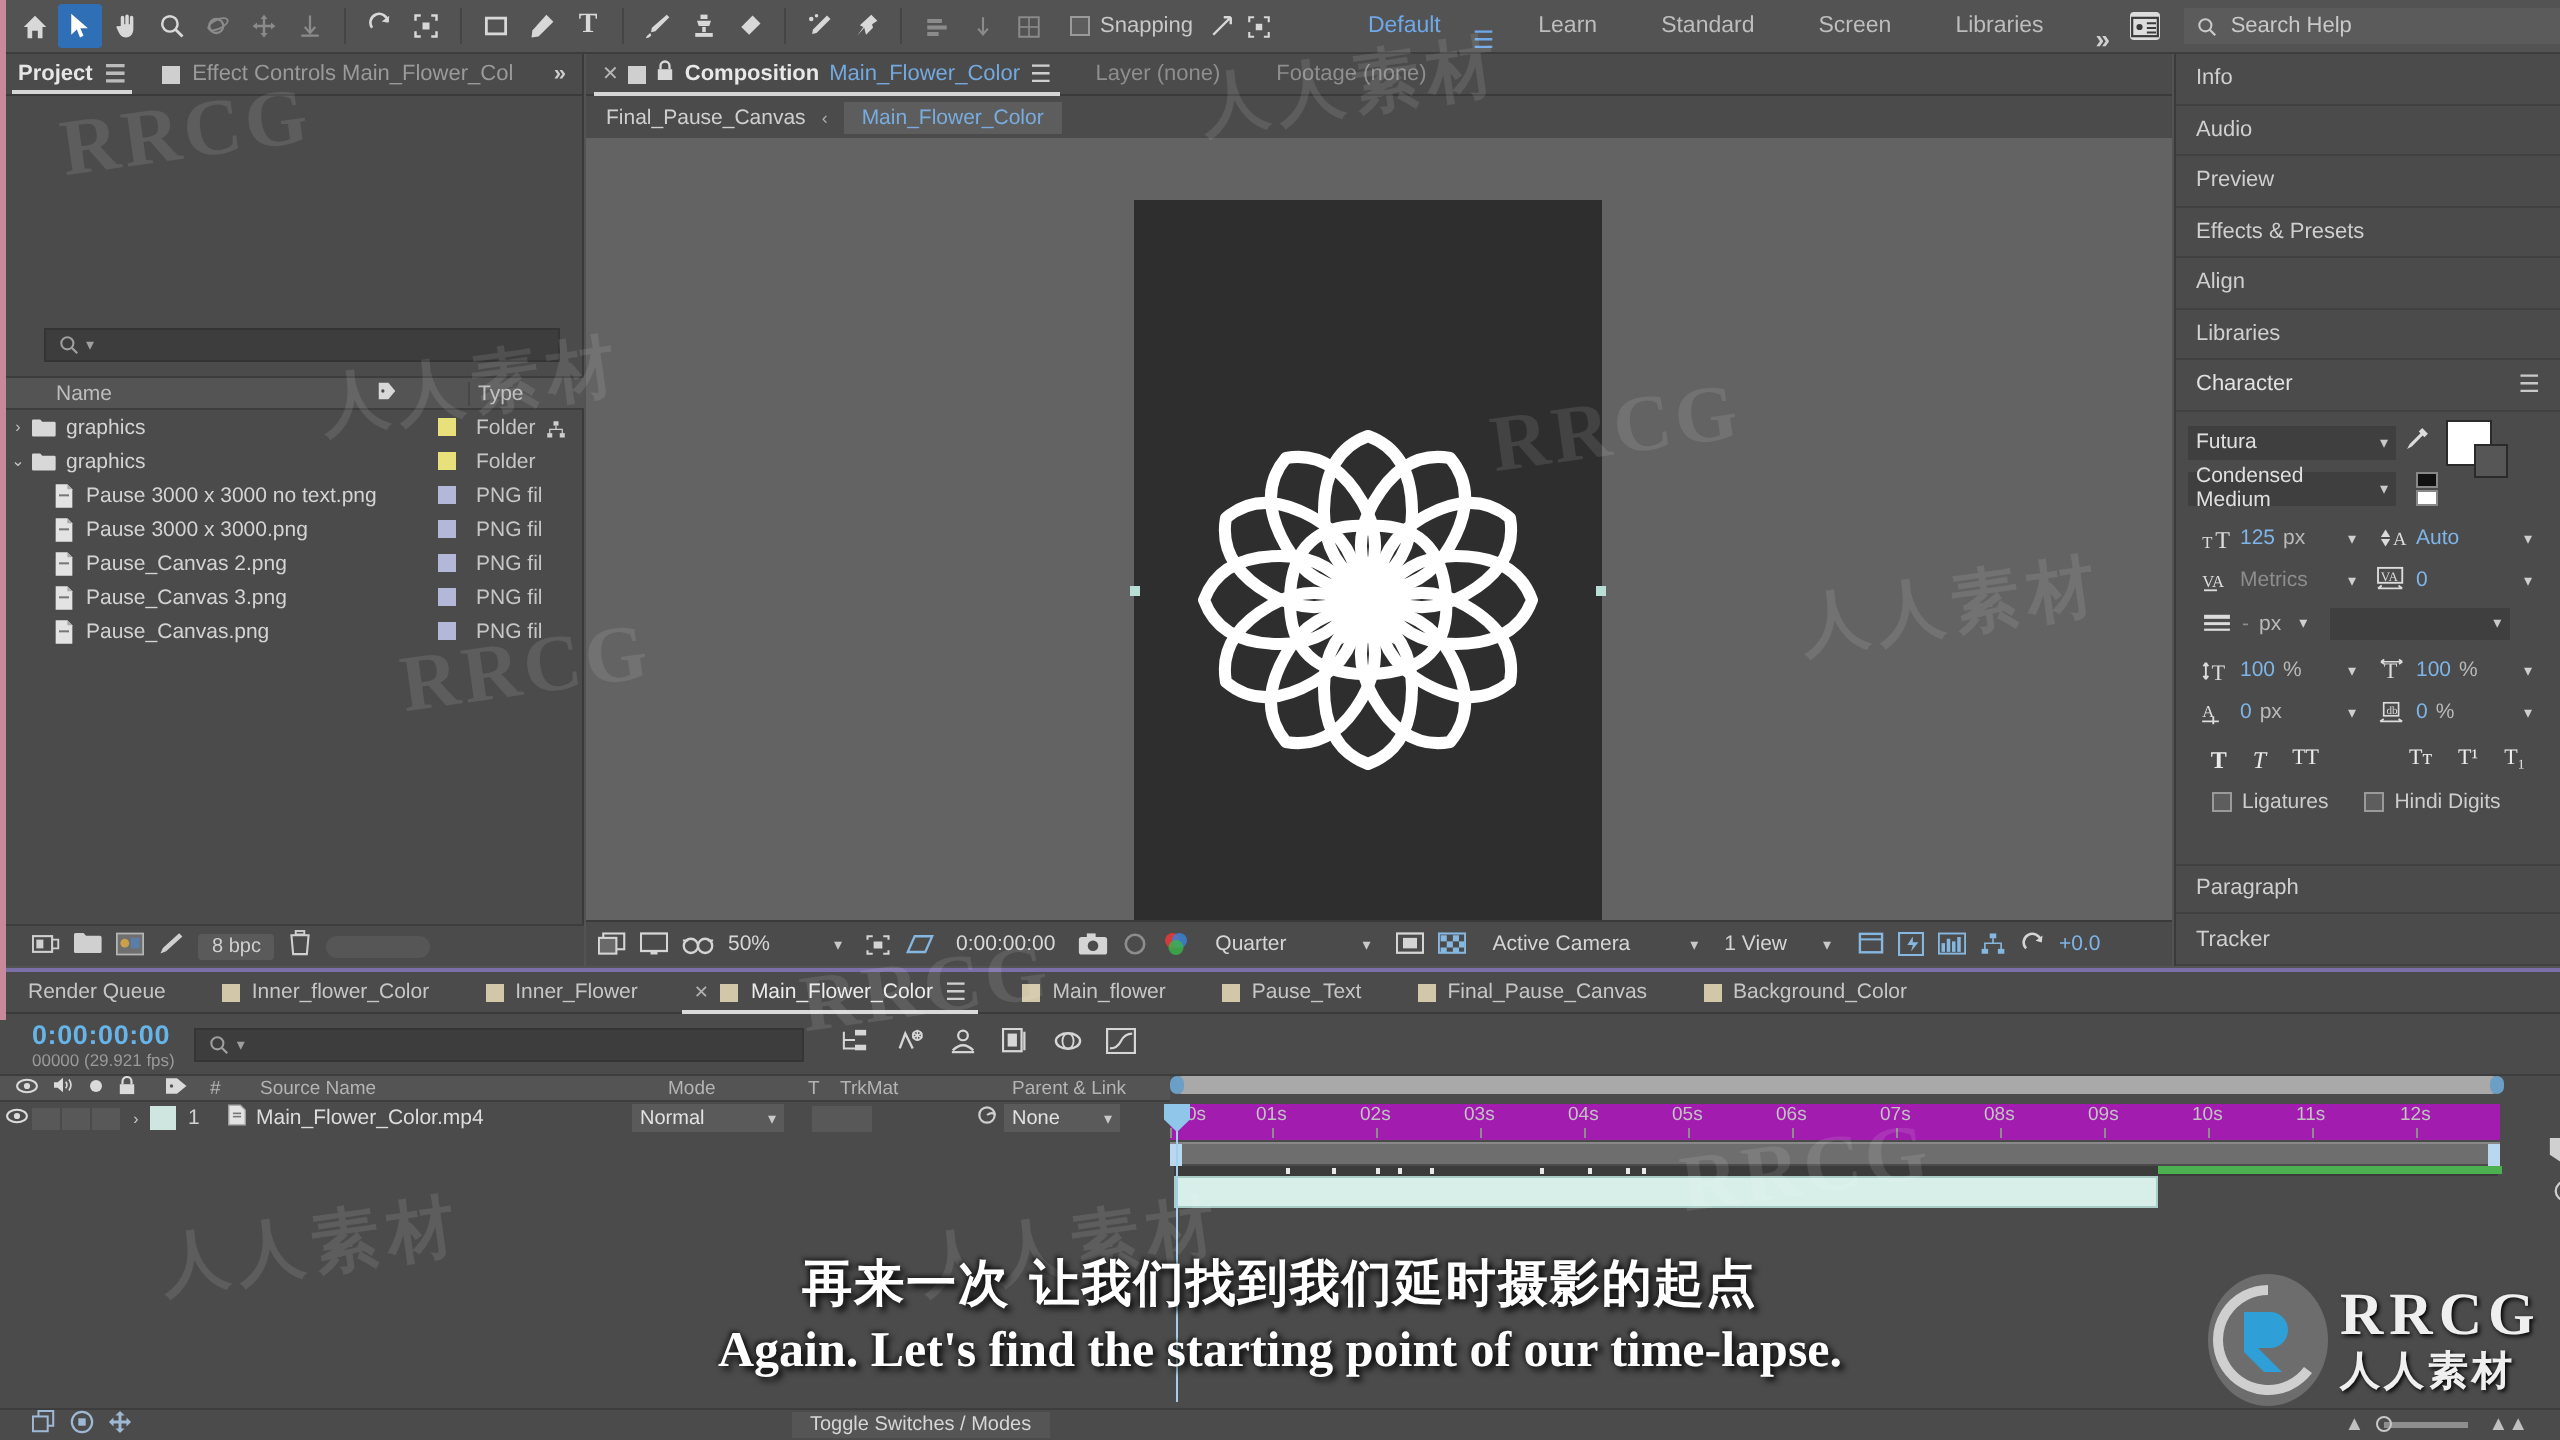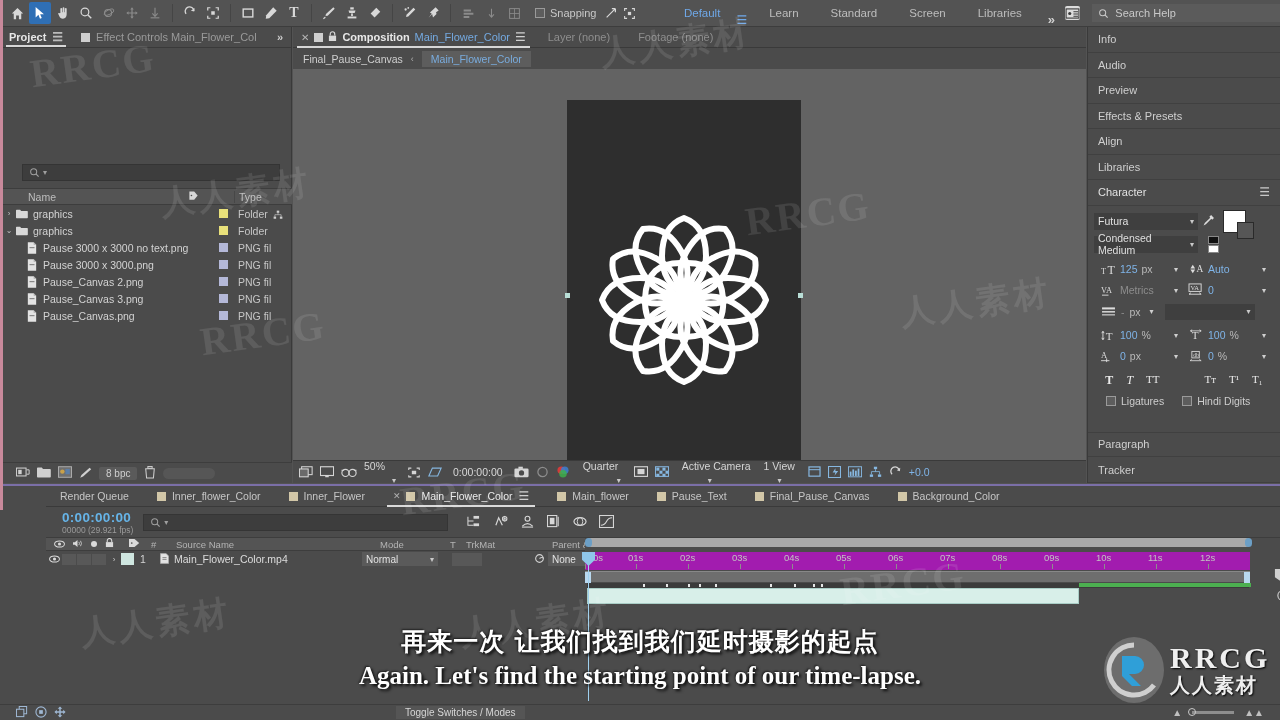--- a/index.html
+++ b/index.html
@@ -133,21 +133,21 @@
   }
   .sel-handle { position:absolute; width:5px;height:5px; background:#b8ded6; }
 
   .comp-toolbar {
     position:absolute; left:0; bottom:0; width:793px; height:23px;
     background:#4b4b4b; display:flex; align-items:center; gap:7px;
     padding-left:6px; border-top:1px solid #3a3a3a; font-size:10.5px;
   }
   .ct-ic { color:#d5d5d5; display:flex; align-items:center;}
   .zoomsel, .qualsel, .camsel, .viewsel {
-    display:flex; gap:4px; color:#d5d5d5;flex-direction:column;
+    display:flex; align-items:center; gap:4px; color:#d5d5d5;
   }
   .chev-d { font-size:8px; color:#c9c9c9; }
   .comp-tc { color:#d8d8d8; font-size:10.5px; }
   .plus00 { color:#7fb4e8; }
 
   
   .right-panel {
     position:absolute; left:1087px; top:27px; width:193px; height:456px;
     background:#4b4b4b; border-left:1px solid #3a3a3a;
   }
@@ -182,21 +182,21 @@
   .cfunit { color:#b9b9b9; font-size:10.5px; }
   .cfchev { margin-left:auto; font-size:8px; color:#cfcfcf; padding-right:4px;}
   .cfbox { background:#3f3f3f; height:16px; flex:1; display:flex; align-items:center; justify-content:flex-end; padding-right:4px;}
   .styrow { display:flex; justify-content:center; gap:13px; padding:7px 0 5px 0; color:#eaeaea; font-size:12px;}
   .ligrow { display:flex; gap:18px; padding:2px 0 6px 12px; font-size:10.5px; color:#cdcdcd;}
   .ligitem { display:flex; align-items:center; gap:5px;}
 
   
   .timeline {
     position:absolute; left:0; top:484px; width:1280px; height:236px;
-    background:#4b4b4b; border-top:2px solid #7b6fa8;padding-left:46px;
+    background:#4b4b4b; border-top:2px solid #7b6fa8;
   }
   .tl-tabs { height:21px; display:flex; align-items:center; background:#4b4b4b; border-bottom:1px solid #3a3a3a;}
   .tltab { display:flex; align-items:center; gap:6px; padding:0 14px; height:21px; position:relative; font-size:10.5px; color:#c6c6c6;}
   .tltab .sq { width:9px;height:9px; background:#d2c7a8;}
   .tltab.active { color:#eaeaea; }
   .tltab.active:after { content:""; position:absolute; left:8px; right:8px; bottom:0; height:2px; background:#dadada;}
   .tltab .x { font-size:9px; color:#b0b0b0; }
   .tltab .hm { font-size:12px; color:#cfcfcf;}
 
   .tl-ctrl { height:30px; display:flex; align-items:center; position:relative; background:#4b4b4b;}

